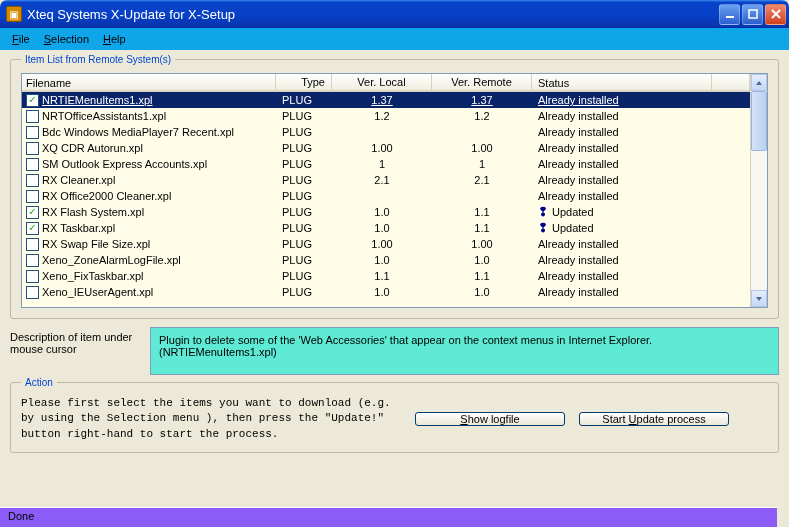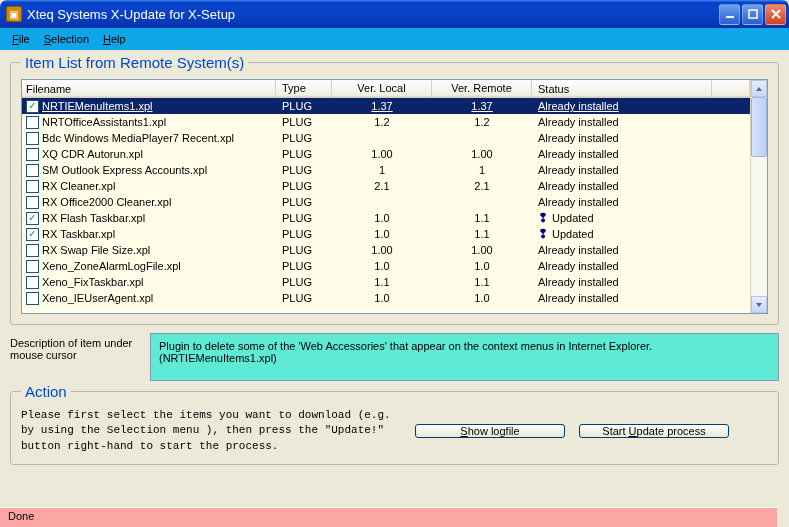--- a/index.html
+++ b/index.html
@@ -75,41 +75,42 @@
 }
 fieldset {
   border: 1px solid #b9b9a6;
   border-radius: 3px;
   padding: 8px 10px 10px 10px;
   margin-bottom: 6px;
 }
 legend {
   padding: 0 4px;
   color: #0046d5;
-  font-size: 15px;
+  font-size: 10px;
 }
 .listview {
   background: #fffde8;
   border: 1px solid #7f9db9;
   height: 235px;
   position: relative;
   display: flex;
 }
 .listview-body { flex: 1; overflow: hidden; }
 .list-header {
   display: flex;
   height: 18px;
   background: linear-gradient(to bottom, #fefefe, #f1efe2 90%, #d6d2bf);
   font-size: 11px;
   border-bottom: 1px solid #d6d2bf;
 }
 .col-h {
   border-right: 1px solid #d6d2bf;
   padding: 2px 6px;
   overflow: hidden;
+  text-align: right;
 }
 .list-rows { }
 .row {
   display: flex;
   height: 16px;
   align-items: center;
   font-size: 11px;
 }
 .row.sel {
   background: #0a246a;
@@ -185,21 +186,21 @@
   background: linear-gradient(to bottom,#ffffff 0%, #f3f2ea 50%, #ece9d8 100%);
   font-family: inherit;
   font-size: 11px;
   padding: 0 14px;
 }
 .btn .u { text-decoration: underline; }
 .statusbar {
   position: absolute;
   bottom: 0; left: 0; right: 12px;
   height: 20px;
-  background: #fca5a5;
+  background: #8b5cf6;
   border-top: 1px solid #fff;
   padding: 2px 8px;
   font-size: 11px;
 }
 </style>
 </head>
 <body>
 
 <div class="titlebar">
   <span class="app-icon">▣</span>
@@ -324,21 +325,21 @@
               <div class="cell col-type">PLUG</div>
               <div class="cell col-vl"></div>
               <div class="cell col-vr"></div>
               <div class="cell col-st">
                 <span>Already installed</span>
               </div>
             </div>
             <div class="row">
               <div class="cell col-file">
                 <span class="chk">✓</span>
-                <span class="fname">RX Flash Taskbar.xpl</span>
+                <span class="fname">RX Flash System.xpl</span>
               </div>
               <div class="cell col-type">PLUG</div>
               <div class="cell col-vl">1.0</div>
               <div class="cell col-vr">1.1</div>
               <div class="cell col-st">
                 <span class="excl">❢</span>
                 <span>Updated</span>
               </div>
             </div>
             <div class="row">

